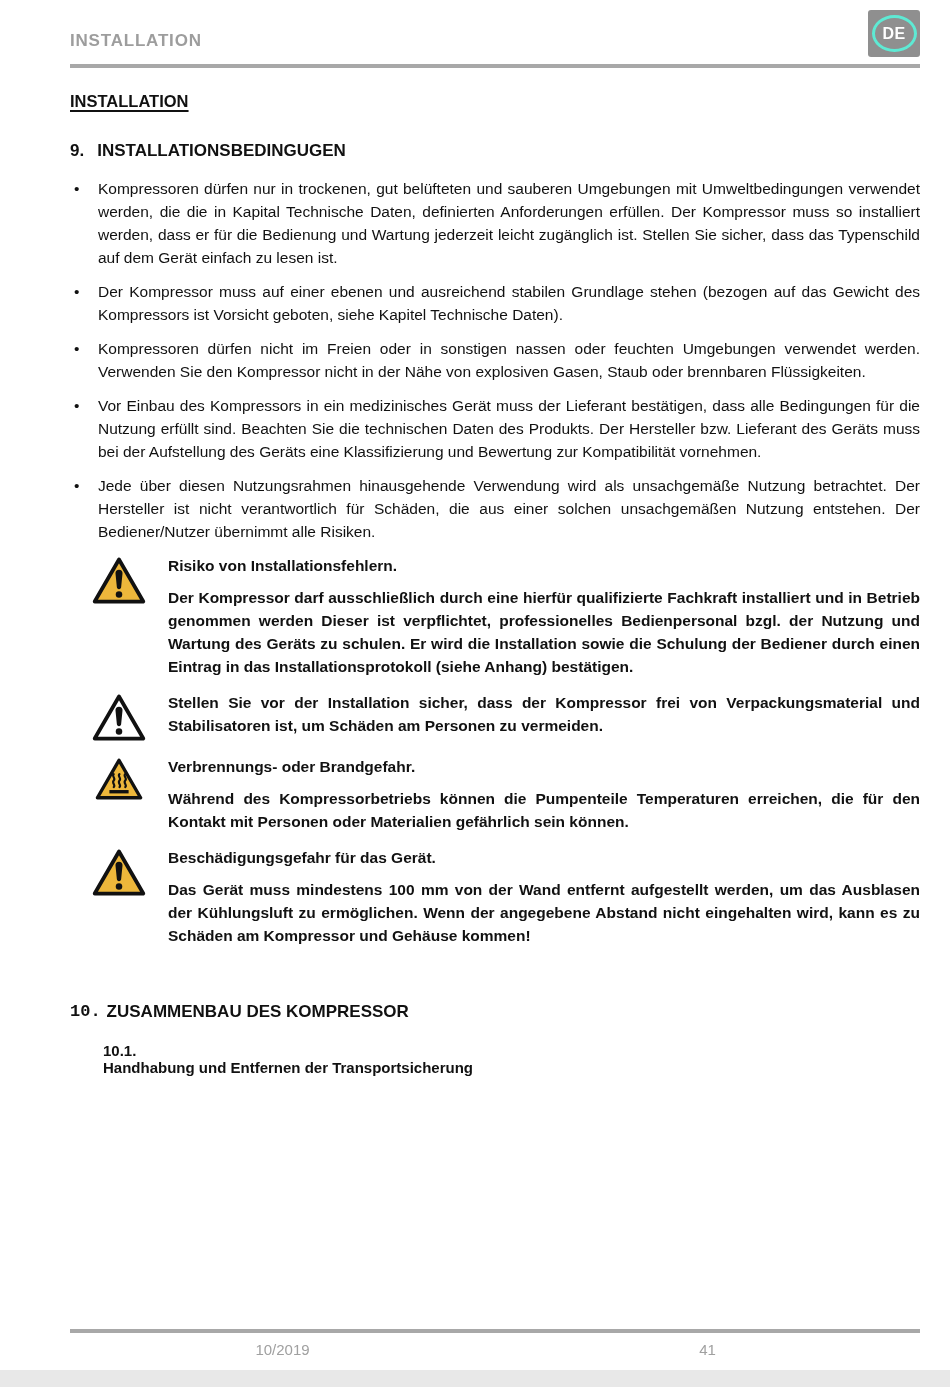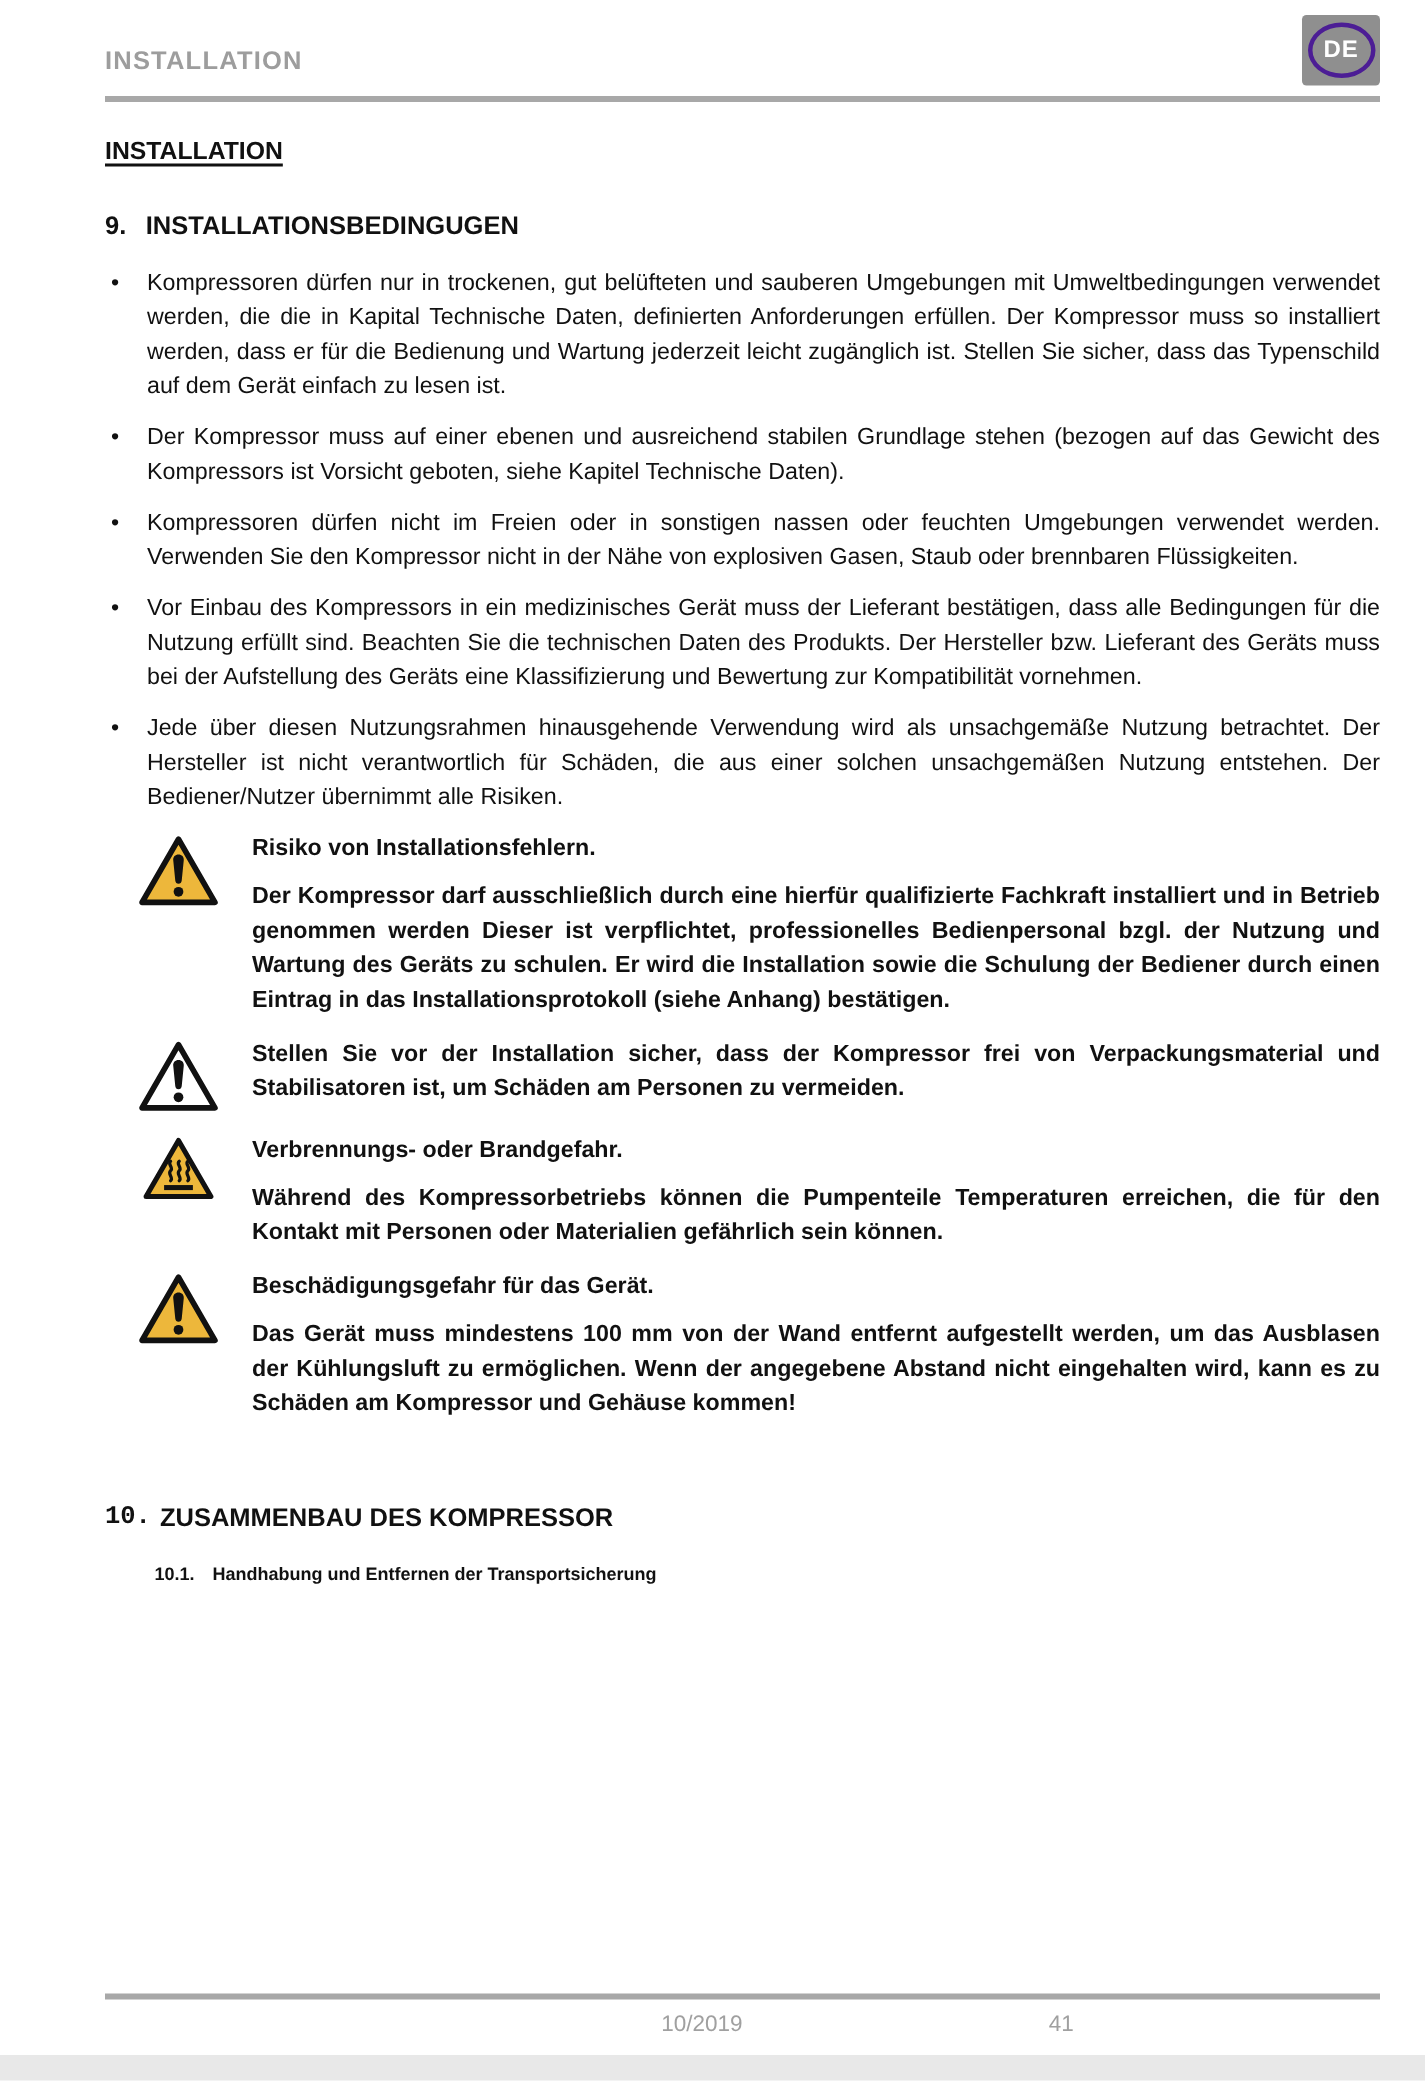--- a/index.html
+++ b/index.html
@@ -21,43 +21,44 @@
   .header-title {
     font-size:17px; font-weight:bold; letter-spacing:0.8px;
     color:#9d9d9d; padding-bottom:6px;
   }
   .lang-badge {
     width:52px; height:47px; background:#8f8f8f; border-radius:3px;
     display:flex; align-items:center; justify-content:center;
     position:relative; overflow:hidden;
   }
   .lang-badge .oval {
-    width:45px; height:37px; border:3px solid #4c1d95; border-radius:50%;
+    width:45px; height:37px; border:3px solid #5eead4; border-radius:50%;
     display:flex; align-items:center; justify-content:center;
   }
   .lang-badge .code { color:#ffffff; font-weight:bold; font-size:16px; letter-spacing:0.5px; }
   .rule {
     height:4px; background:#a8a8a8; border:none;
     margin:7px 30px 0 70px;
   }
   
   .content { padding:24px 30px 0 70px; }
   .doc-title {
     font-size:16.5px; font-weight:bold;
     text-decoration:underline; text-decoration-thickness:2px; text-underline-offset:3px;
     margin-bottom:30px;
   }
   .h-section {
     display:flex; font-size:17px; font-weight:bold; margin-bottom:16px;
   }
   .h-section .num { margin-right:13px; }
   .h-section.tight .num { margin-right:6px;font-family:Liberation Mono, monospace; }
   .h-subsection {
-    display:flex; font-size:12px; font-weight:bold;
+    display:flex; font-size:15px; font-weight:bold;
     margin:20px 0 14px 33px;
+    flex-direction:column;
   }
   .h-subsection .num { margin-right:12px; }
   ul.bullets { list-style:none; }
   ul.bullets li {
     position:relative; padding-left:28px; margin-bottom:11px;
     font-size:15.5px; line-height:23px; text-align:justify;
   }
   ul.bullets li::before {
     content:"\2022"; position:absolute; left:4px; top:0;
     font-size:15.5px; line-height:23px;
@@ -72,21 +73,21 @@
   .warning-title { margin-bottom:9px; }
   .spacer-40 { height:42px; }
   
   .footer { position:absolute; left:0; right:0; bottom:0; }
   .footer-rule { height:4px; background:#a8a8a8; margin:0 30px 0 70px; }
   .footer-row {
     display:flex; align-items:center;
     padding:8px 30px 12px 70px;
     color:#a0a0a0; font-size:15px;
   }
-  .footer-row .left { flex:1; text-align:right; }
+  .footer-row .left { flex:1; text-align:center; }
   .footer-row .center { flex:1; text-align:center; }
   .footer-row .right { flex:1.4; text-align:right; }
 </style>
 </head>
 <body>
 
 <div class="page">
 
   <div class="header-row">
     <div class="header-title">INSTALLATION</div>

